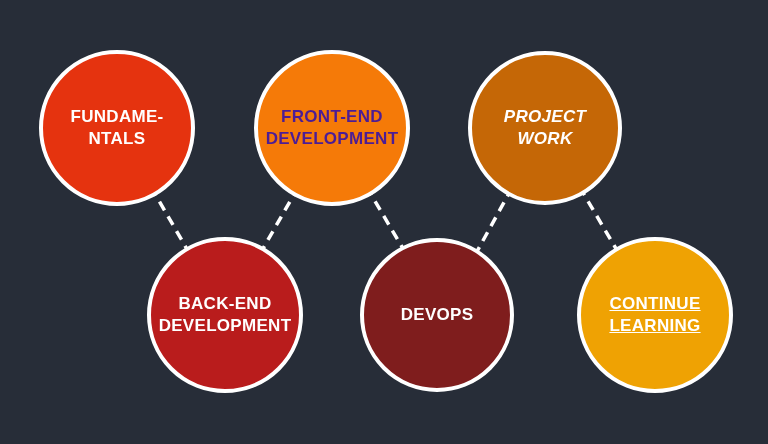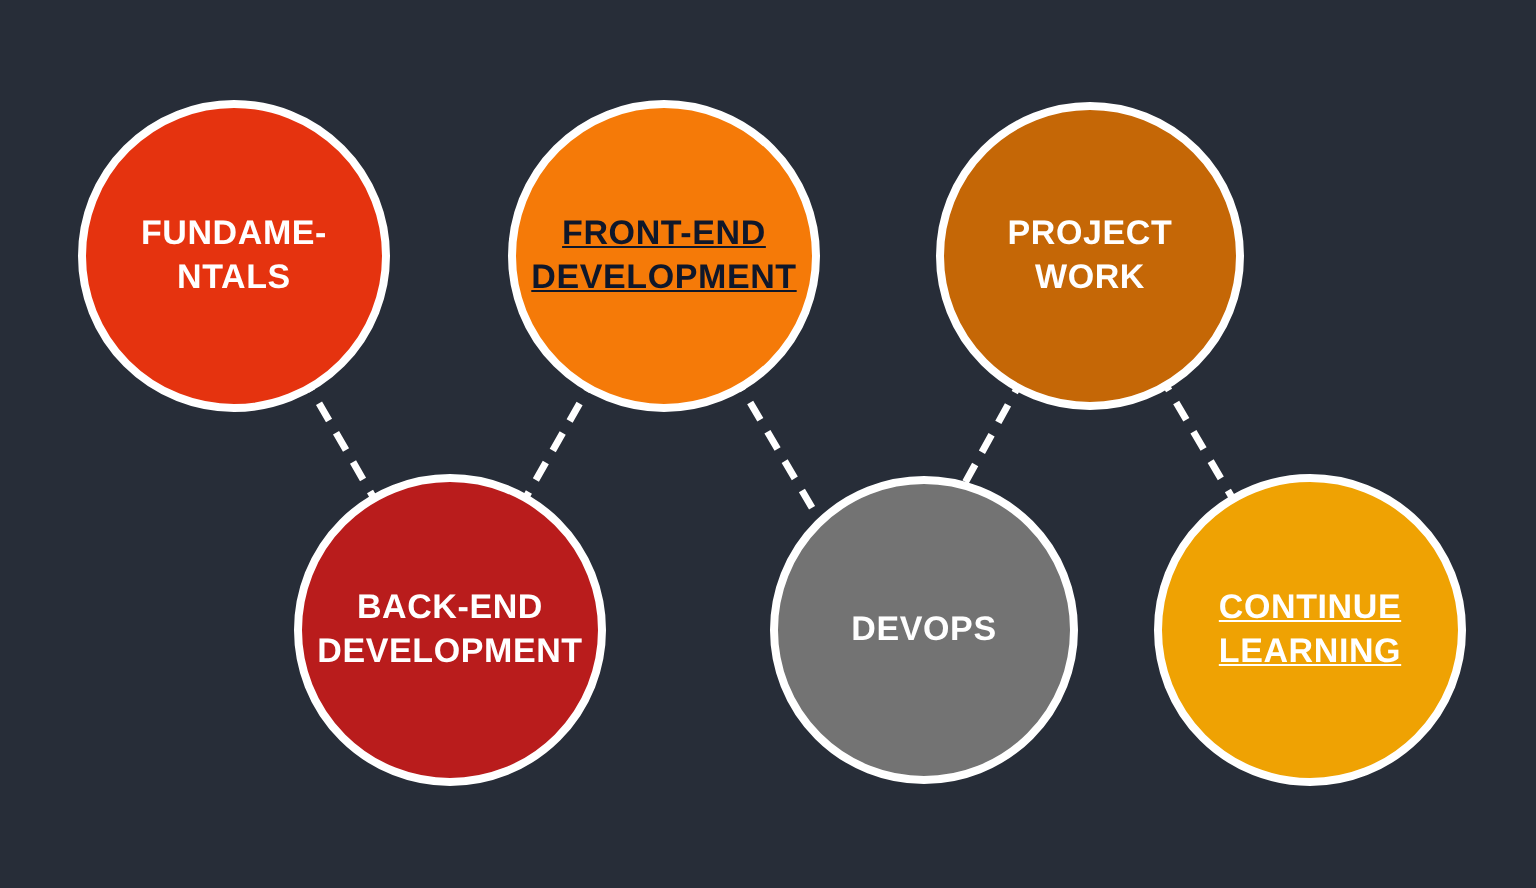--- a/index.html
+++ b/index.html
@@ -51,32 +51,32 @@
       <line x1="332" y1="128" x2="225" y2="315" stroke="#FFFFFF" stroke-width="3.5" stroke-dasharray="10 7"></line>
       <line x1="332" y1="128" x2="442" y2="315" stroke="#FFFFFF" stroke-width="3.5" stroke-dasharray="10 7"></line>
       <line x1="545" y1="128" x2="442" y2="315" stroke="#FFFFFF" stroke-width="3.5" stroke-dasharray="10 7"></line>
       <line x1="545" y1="128" x2="655" y2="315" stroke="#FFFFFF" stroke-width="3.5" stroke-dasharray="10 7"></line>
     </svg>
 
   <div class="node" style="left: 39px; top: 50px; width: 156px; height: 156px; background: rgb(229, 51, 15); color: rgb(255, 255, 255); border-color: rgb(255, 255, 255); border-width: 4px;">
     <span class="node-label">FUNDAME-
 NTALS</span>
   </div>
-  <div class="node" style="left: 254px; top: 50px; width: 156px; height: 156px; background: rgb(245, 122, 8); color: #0f172a; border-color: rgb(255, 255, 255); border-width: 4px; text-decoration: underline;">
+  <div class="node" style="left: 254px; top: 50px; width: 156px; height: 156px; background: rgb(245, 122, 8); color: #4c1d95; border-color: rgb(255, 255, 255); border-width: 4px;">
     <span class="node-label">FRONT-END
 DEVELOPMENT</span>
   </div>
-  <div class="node" style="left: 468px; top: 51px; width: 154px; height: 154px; background: rgb(197, 103, 6); color: rgb(255, 255, 255); border-color: rgb(255, 255, 255); border-width: 4px;">
+  <div class="node" style="left: 468px; top: 51px; width: 154px; height: 154px; background: rgb(197, 103, 6); color: rgb(255, 255, 255); border-color: rgb(255, 255, 255); border-width: 4px; font-style: italic;">
     <span class="node-label">PROJECT
 WORK</span>
   </div>
   <div class="node" style="left: 147px; top: 237px; width: 156px; height: 156px; background: #b91c1c; color: rgb(255, 255, 255); border-color: rgb(255, 255, 255); border-width: 4px;">
     <span class="node-label">BACK-END
 DEVELOPMENT</span>
   </div>
-  <div class="node" style="left: 385px; top: 238px; width: 154px; height: 154px; background: #737373; color: rgb(255, 255, 255); border-color: rgb(255, 255, 255); border-width: 4px;">
+  <div class="node" style="left: 360px; top: 238px; width: 154px; height: 154px; background: #7f1d1d; color: rgb(255, 255, 255); border-color: rgb(255, 255, 255); border-width: 4px;">
     <span class="node-label">DEVOPS</span>
   </div>
   <div class="node" style="left: 577px; top: 237px; width: 156px; height: 156px; background: rgb(239, 162, 3); color: rgb(255, 255, 255); border-color: rgb(255, 255, 255); border-width: 4px; text-decoration: underline;">
     <span class="node-label">CONTINUE
 LEARNING</span>
   </div>
 </div>
 
 </body></html>

